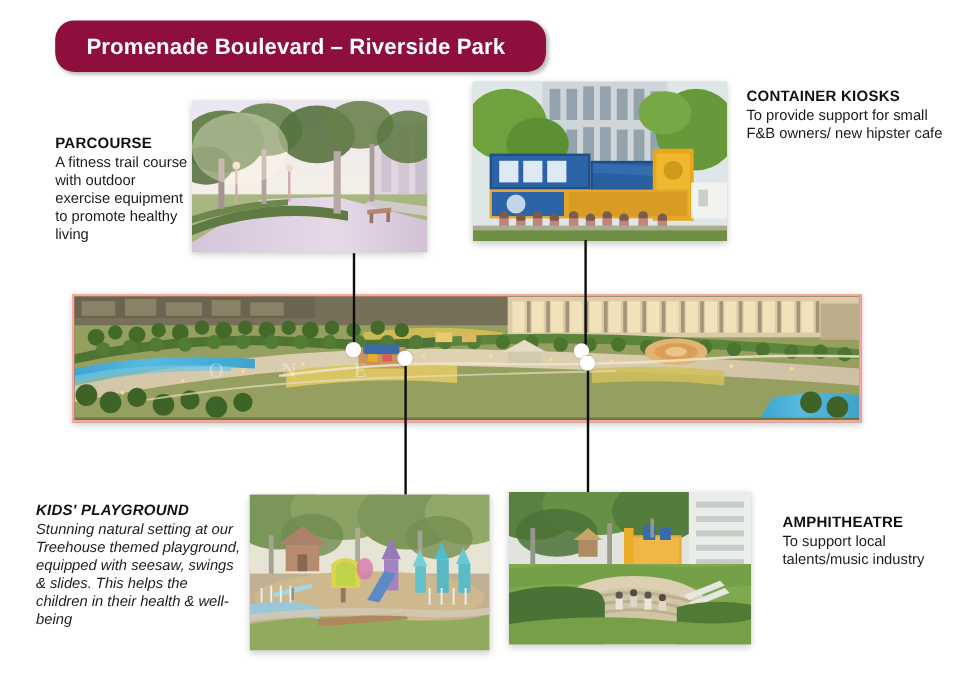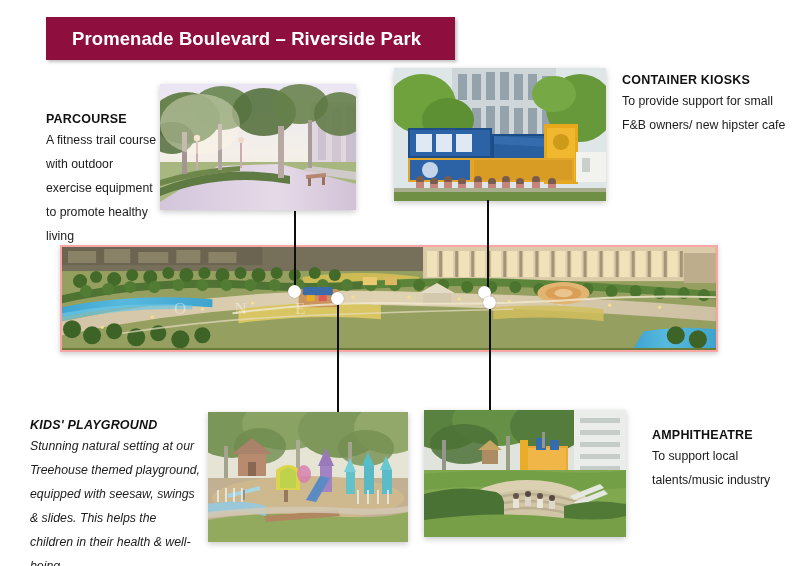--- a/index.html
+++ b/index.html
@@ -16,20 +16,21 @@
 
   
   #title-banner {
     position: absolute;
     left: 46px; top: 17px;
     width: 409px; height: 43px;
     background: #8e0e3d;
     display: flex;
     align-items: center;
     box-shadow: 2px 2px 3px rgba(0,0,0,0.25);
+    border-radius: 16px;
   }
   #title-banner .title-text {
     color: #ffffff;
     font-size: 18.5px;
     font-weight: bold;
     letter-spacing: 0.1px;
     padding-left: 26px;
     white-space: nowrap;
   }
 
@@ -37,21 +38,21 @@
   .caption { position: absolute; }
   .caption .cap-title {
     font-size: 12.5px;
     font-weight: bold;
     letter-spacing: 0.2px;
     margin-bottom: 2px;
     color: #111;
   }
   .caption .cap-body {
     font-size: 12.3px;
-    line-height: 24px;
+    line-height: 15px;
     color: #1c1c1c;
   }
 
   #cap-parcourse   { left: 46px;  top: 88px;  width: 115px; margin-top: 24px; }
   #cap-kiosks      { left: 622px; top: 73px;  width: 170px; }
   #cap-playground  { left: 30px;  top: 418px; width: 172px; font-style: italic; }
   #cap-amphi       { left: 652px; top: 428px; width: 140px; }
 
   
   .photo {

